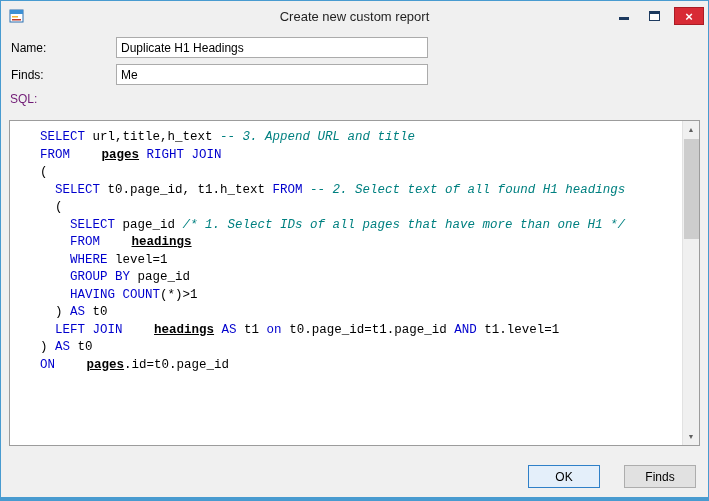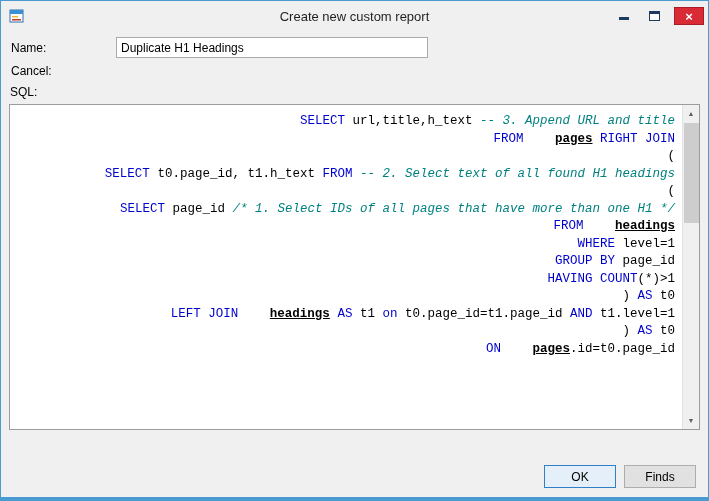--- a/index.html
+++ b/index.html
@@ -77,23 +77,23 @@
     font-size: 12px;
     padding: 7px 4px;
     color: #000;
     outline: none;
   }
   .w-short { width: 312px; }
   .w-full { flex: 1; }
   .focused { border-color: #5a9bd5; }
 
   .sql-label {
-    margin: 7px 10px 5px 9px;
-    font-size: 12px;
-    color: #000000;
+    margin: 7px 10px 14px 9px;
+    font-size: 12px;
+    color: #701a75;
   }
 
   
   .sql-editor {
     margin: 0 8px;
     height: 326px;
     background: #ffffff;
     border: 1px solid #9c9c9c;
     position: relative;
     overflow: hidden;
@@ -101,21 +101,20 @@
   .sql-code {
     position: absolute;
     top: 0; left: 0; right: 18px; bottom: 0;
     padding: 8px 6px 6px 30px;
     font-family: "Liberation Mono", "DejaVu Sans Mono", monospace;
     font-size: 12.5px;
     line-height: 17.5px;
     white-space: pre;
     color: #000;
     overflow: hidden;
-    text-align: right;
   }
   .tok-k { color: #0000cd; }
   .tok-c { color: #008080; font-style: italic; }
   .tok-tbl { color: #000; font-weight: bold; text-decoration: underline; margin-left: 24px; }
   .tok-p { color: #000; }
 
   .scrollbar {
     position: absolute;
     top: 0; right: 0; bottom: 0;
     width: 17px;
@@ -140,21 +139,21 @@
     width: 15px; height: 100px;
     background: #cdcdcd;
   }
 
   
   .button-row {
     position: absolute;
     right: 12px;
     top: 464px;
     display: flex;
-    gap: 8px;
+    gap: 24px;
   }
   .btn {
     width: 72px;
     height: 23px;
     font-family: "Liberation Sans", sans-serif;
     font-size: 12px;
     color: #000;
     background: #e1e1e1;
     border: 1px solid #adadad;
     display: flex;
@@ -194,21 +193,22 @@
       </div>
     </div>
   </div>
 
   <div class="form-row">
     <span class="lbl">Name:</span>
     <input class="input w-short" type="text" value="Duplicate H1 Headings" style="">
   </div>
 
   <div class="form-row">
-    <span class="lbl">Cancel:</span>
+    <span class="lbl">Finds:</span>
+    <input class="input w-short" type="text" value="Me" style="">
   </div>
 
 
   <div class="sql-label">SQL:</div>
 
   <div class="sql-editor">
     <div class="sql-code"><div class="sql-line"><span class="tok-k">SELECT</span><span class="tok-p"> url,title,h_text </span><span class="tok-c">-- 3. Append URL and title</span></div><div class="sql-line"><span class="tok-k">FROM</span><span class="tok-p"> </span><span class="tok-tbl">pages</span><span class="tok-p"> </span><span class="tok-k">RIGHT JOIN</span></div><div class="sql-line"><span class="tok-p">(</span></div><div class="sql-line"><span class="tok-p">  </span><span class="tok-k">SELECT</span><span class="tok-p"> t0.page_id, t1.h_text </span><span class="tok-k">FROM</span><span class="tok-p"> </span><span class="tok-c">-- 2. Select text of all found H1 headings</span></div><div class="sql-line"><span class="tok-p">  (</span></div><div class="sql-line"><span class="tok-p">    </span><span class="tok-k">SELECT</span><span class="tok-p"> page_id </span><span class="tok-c">/* 1. Select IDs of all pages that have more than one H1 */</span></div><div class="sql-line"><span class="tok-p">    </span><span class="tok-k">FROM</span><span class="tok-p"> </span><span class="tok-tbl">headings</span></div><div class="sql-line"><span class="tok-p">    </span><span class="tok-k">WHERE</span><span class="tok-p"> level=1</span></div><div class="sql-line"><span class="tok-p">    </span><span class="tok-k">GROUP BY</span><span class="tok-p"> page_id</span></div><div class="sql-line"><span class="tok-p">    </span><span class="tok-k">HAVING</span><span class="tok-p"> </span><span class="tok-k">COUNT</span><span class="tok-p">(*)&gt;1</span></div><div class="sql-line"><span class="tok-p">  ) </span><span class="tok-k">AS</span><span class="tok-p"> t0</span></div><div class="sql-line"><span class="tok-p">  </span><span class="tok-k">LEFT JOIN</span><span class="tok-p"> </span><span class="tok-tbl">headings</span><span class="tok-p"> </span><span class="tok-k">AS</span><span class="tok-p"> t1 </span><span class="tok-k">on</span><span class="tok-p"> t0.page_id=t1.page_id </span><span class="tok-k">AND</span><span class="tok-p"> t1.level=1</span></div><div class="sql-line"><span class="tok-p">) </span><span class="tok-k">AS</span><span class="tok-p"> t0</span></div><div class="sql-line"><span class="tok-k">ON</span><span class="tok-p"> </span><span class="tok-tbl">pages</span><span class="tok-p">.id=t0.page_id</span></div></div>
     <div class="scrollbar">
       <div class="sb-arrow">
         <span>▲</span>

